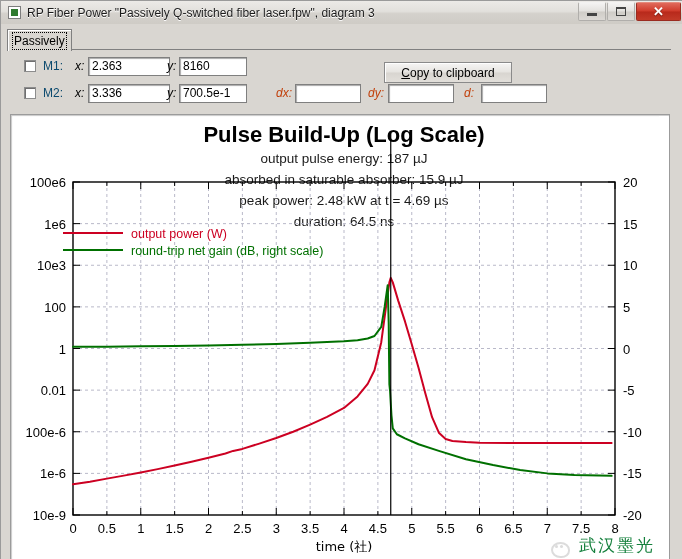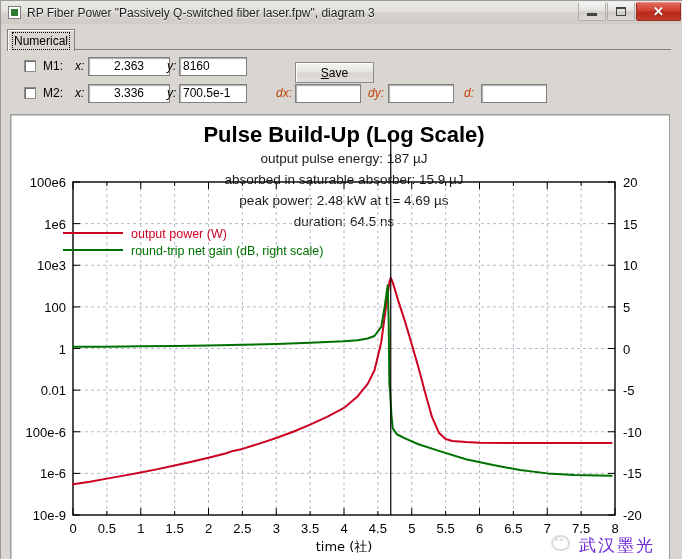--- a/index.html
+++ b/index.html
@@ -89,30 +89,30 @@
     position: absolute; left: 6px; top: 26px; width: 670px; height: 52px;
   }
   .row { position: absolute; height: 20px; left: 0; width: 670px; }
   .row.r1 { top: 7px; }
   .row.r2 { top: 34px; }
   .chk {
     position: absolute; left: 17px; top: 3px; width: 12px; height: 12px;
     background: #fff; border: 1px solid #8c8c8c;
     box-shadow: inset 1px 1px 0 #6f6f6f;
   }
-  .mlbl { position: absolute; left: 36px; top: 2px; font-size: 12px; color: #000000; }
+  .mlbl { position: absolute; left: 36px; top: 2px; font-size: 12px; color: #0c4a6e; }
   .xlbl { position: absolute; left: 68px; top: 2px; font-size: 12px; font-style: italic; color: #000; }
   .ylbl { position: absolute; left: 160px; top: 2px; font-size: 12px; font-style: italic; color: #000; }
   .tf {
     position: absolute; top: 0; height: 19px;
     background: #fff; border: 1px solid #7f7f7f;
     box-shadow: inset 1px 1px 1px #a9a9a9;
     font-size: 12px; color: #000; padding: 1px 3px; line-height: 15px;
   }
-  .tf.x { left: 81px; width: 82px; text-align: center; }
+  .tf.x { left: 81px; width: 82px; }
   .tf.y { left: 172px; width: 68px; }
   .btn {
     position: absolute; height: 21px;
     background: linear-gradient(to bottom,#f6f5f4 0%,#e6e4e0 48%,#d8d5d0 52%,#e2dfda 100%);
     border: 1px solid #8a8a8a;
     font-size: 12px; color: #000;
     display: flex; align-items: center; justify-content: center;
     box-shadow: inset 1px 1px 0 #fefefe;
   }
   .btn#save { left: 288px; top: 5px; width: 79px; }
@@ -136,22 +136,22 @@
   }
   .scrollgutter {
     position: absolute; right: 1px; top: 1px; width: 9px; height: 438px;
     background: #fff;
   }
 
   svg.chart { position: absolute; left: 0; top: 0; }
 
   .watermark {
     position: absolute; right: 14px; bottom: 4px;
-    display: flex; align-items: flex-start; gap: 6px;
-    color: #6d28d9; font-size: 17px; letter-spacing: 2px;
+    display: flex; align-items: flex-end; gap: 6px;
+    color: #15803d; font-size: 17px; letter-spacing: 2px;
     font-family: "DejaVu Sans", sans-serif;
   }
   .wm-logo {
     width: 22px; height: 16px; position: relative;
   }
   .wm-logo::before {
     content: ""; position: absolute; left: 0; top: 1px;
     width: 15px; height: 12px; border: 2px solid #dcdcdc;
     border-radius: 50% 50% 45% 50%;
   }
@@ -183,35 +183,35 @@
         <span class="x">✕</span>
       </div>
     </div>
   </div>
 
   <div class="client">
 
     <div class="tabstrip">
       <div class="tabline"></div>
       <div class="tab active" id="tab1">
-        <span class="lbl">Numerical</span>
+        <span class="lbl">Passively</span>
       </div>
     </div>
 
     <div class="panel">
 
       <div class="row r1">
         <div class="chk"></div>
         <div class="mlbl">M1:</div>
         <div class="xlbl">x:</div>
         <div class="tf x">2.363</div>
         <div class="ylbl">y:</div>
         <div class="tf y">8160</div>
-        <div class="btn" id="save">
-          <span><u>S</u><span>ave</span></span>
+        <div class="btn" id="copy">
+          <span><u>C</u><span>opy to clipboard</span></span>
         </div>
       </div>
 
       <div class="row r2">
         <div class="chk"></div>
         <div class="mlbl">M2:</div>
         <div class="xlbl">x:</div>
         <div class="tf x">3.336</div>
         <div class="ylbl">y:</div>
         <div class="tf y">700.5e-1</div>

